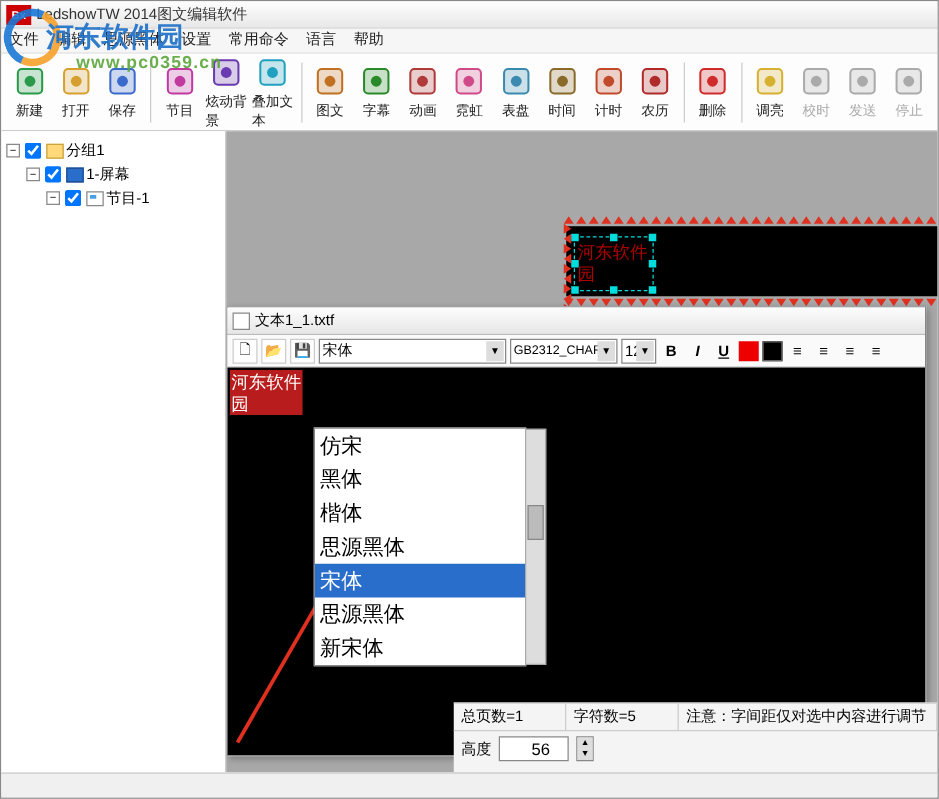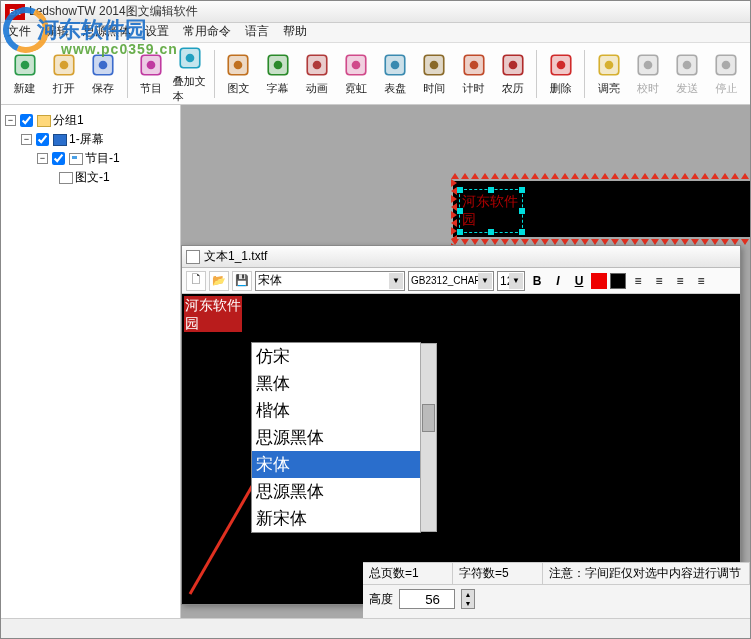--- a/index.html
+++ b/index.html
@@ -125,20 +125,29 @@
         <svg viewBox="0 0 24 24">
           <rect x="3" y="3" width="18" height="18" rx="3" fill="#c03aa0" fill-opacity="0.25" stroke="#c03aa0" stroke-width="1.5"></rect>
           <circle cx="12" cy="12" r="4" fill="#c03aa0"></circle>
         </svg>
       </div>
       <span>节目</span>
     </div>
     <div class="tbtn">
       <div class="ic">
         <svg viewBox="0 0 24 24">
+          <rect x="3" y="3" width="18" height="18" rx="3" fill="#6a3ab0" fill-opacity="0.25" stroke="#6a3ab0" stroke-width="1.5"></rect>
+          <circle cx="12" cy="12" r="4" fill="#6a3ab0"></circle>
+        </svg>
+      </div>
+      <span>炫动背景</span>
+    </div>
+    <div class="tbtn">
+      <div class="ic">
+        <svg viewBox="0 0 24 24">
           <rect x="3" y="3" width="18" height="18" rx="3" fill="#20a0c0" fill-opacity="0.25" stroke="#20a0c0" stroke-width="1.5"></rect>
           <circle cx="12" cy="12" r="4" fill="#20a0c0"></circle>
         </svg>
       </div>
       <span>叠加文本</span>
     </div>
     <div class="sep"></div>
     <div class="tbtn">
       <div class="ic">
         <svg viewBox="0 0 24 24">
@@ -272,24 +281,20 @@
       <span class="tog">−</span>
         <input type="checkbox" checked="" style="">
       <span class="ficon screen-ic"></span>
       <span>1-屏幕</span>
     </div>
     <div class="tnode" style="padding-left:32px">
       <span class="tog">−</span>
         <input type="checkbox" checked="" style="">
       <span class="ficon prog-ic"></span>
       <span>节目-1</span>
-    </div>
-    <div class="tnode" style="padding-left:54px">
-      <span class="ficon img-ic"></span>
-      <span>图文-1</span>
     </div>
   </div>
 
   <div class="canvas">
     <div class="led">
       <div class="led-border" id="ledb">
           <div class="tri" style="left: 0px; top: -6px;"></div>
           <div class="tri trid" style="left: 0px; bottom: -6px;"></div>
           <div class="tri" style="left: 10px; top: -6px;"></div>
           <div class="tri trid" style="left: 10px; bottom: -6px;"></div>

